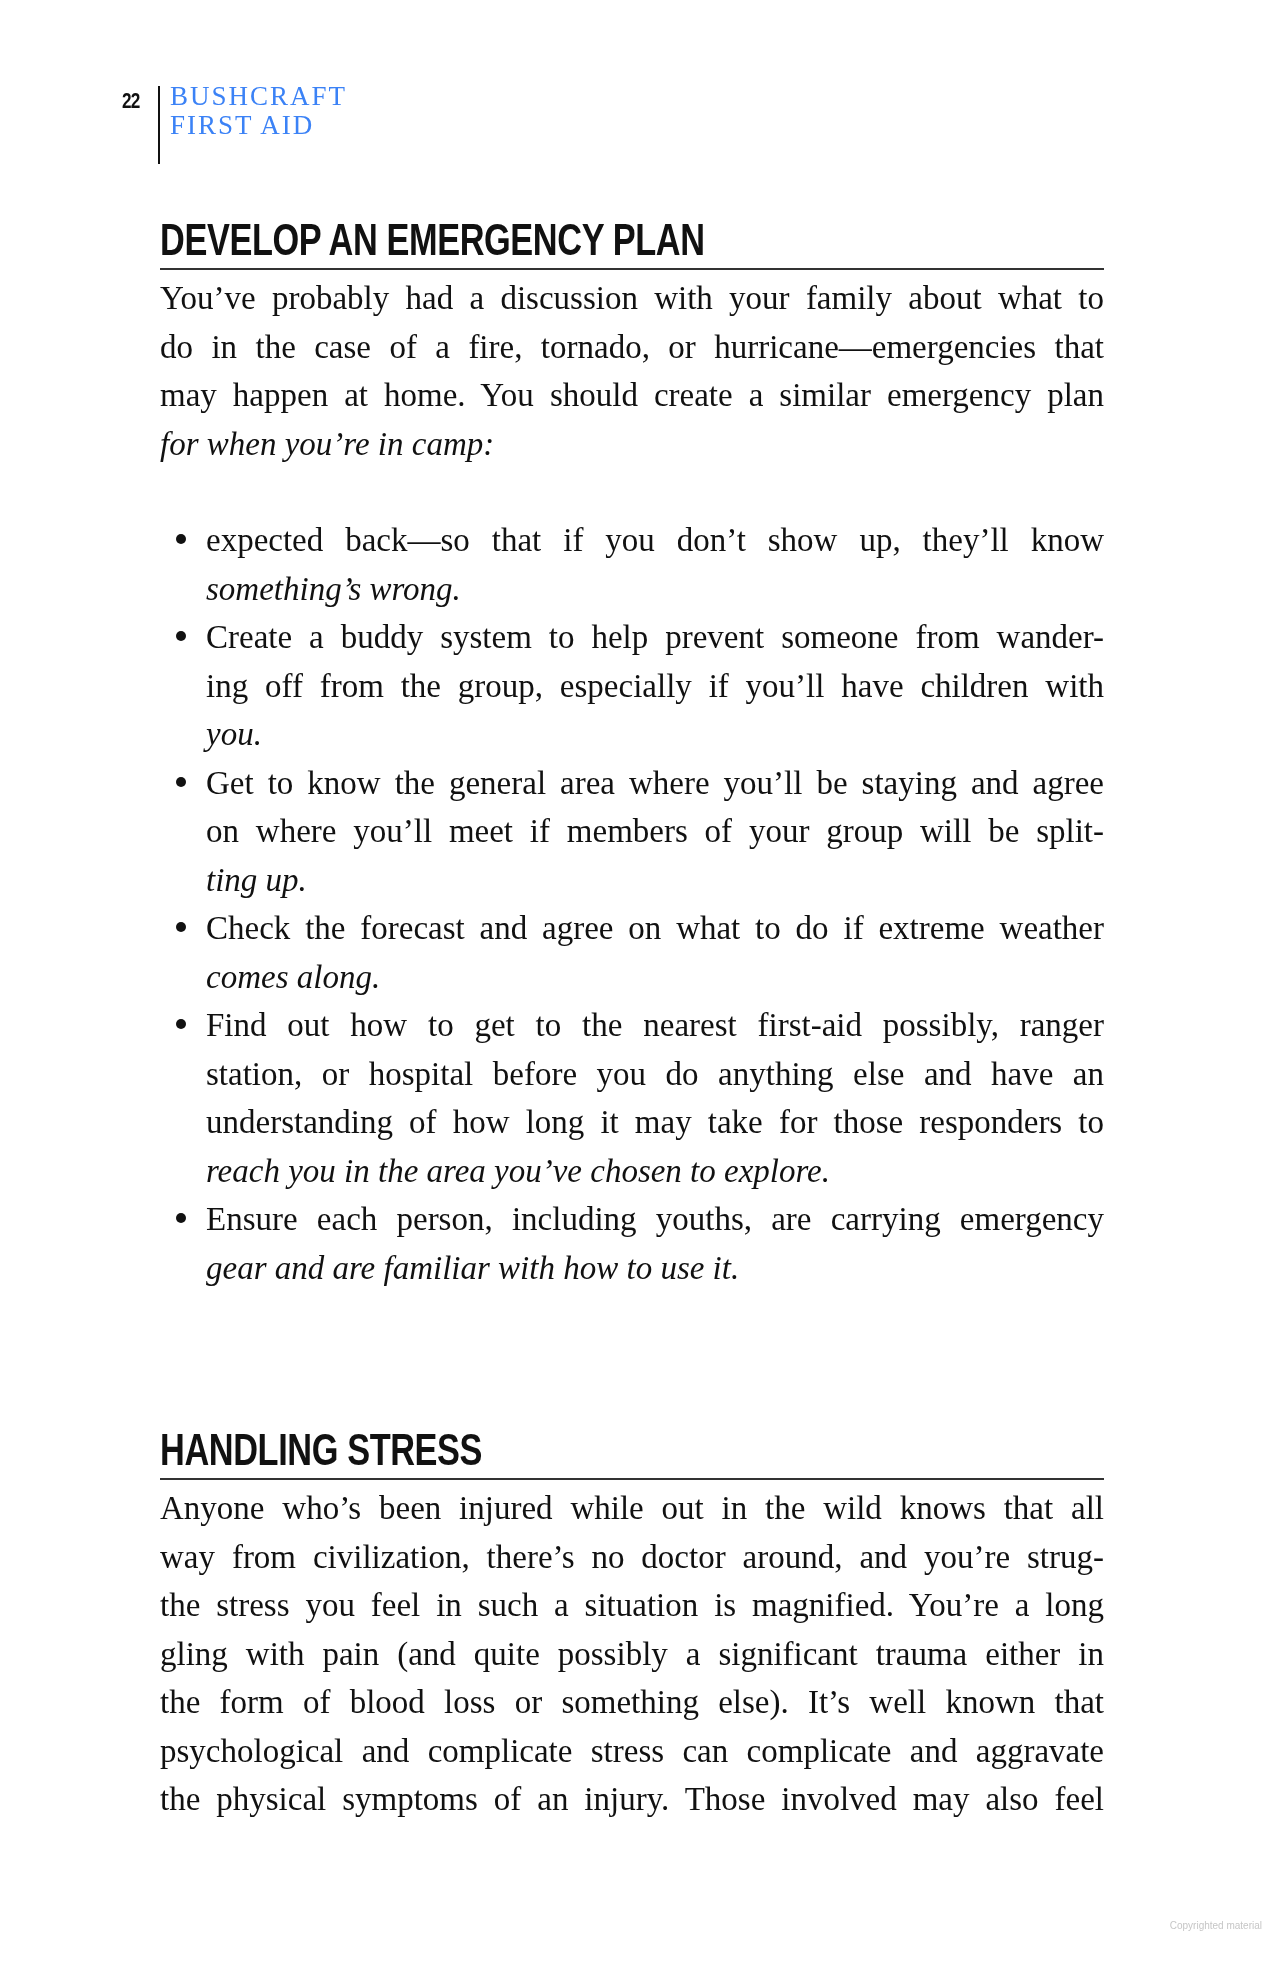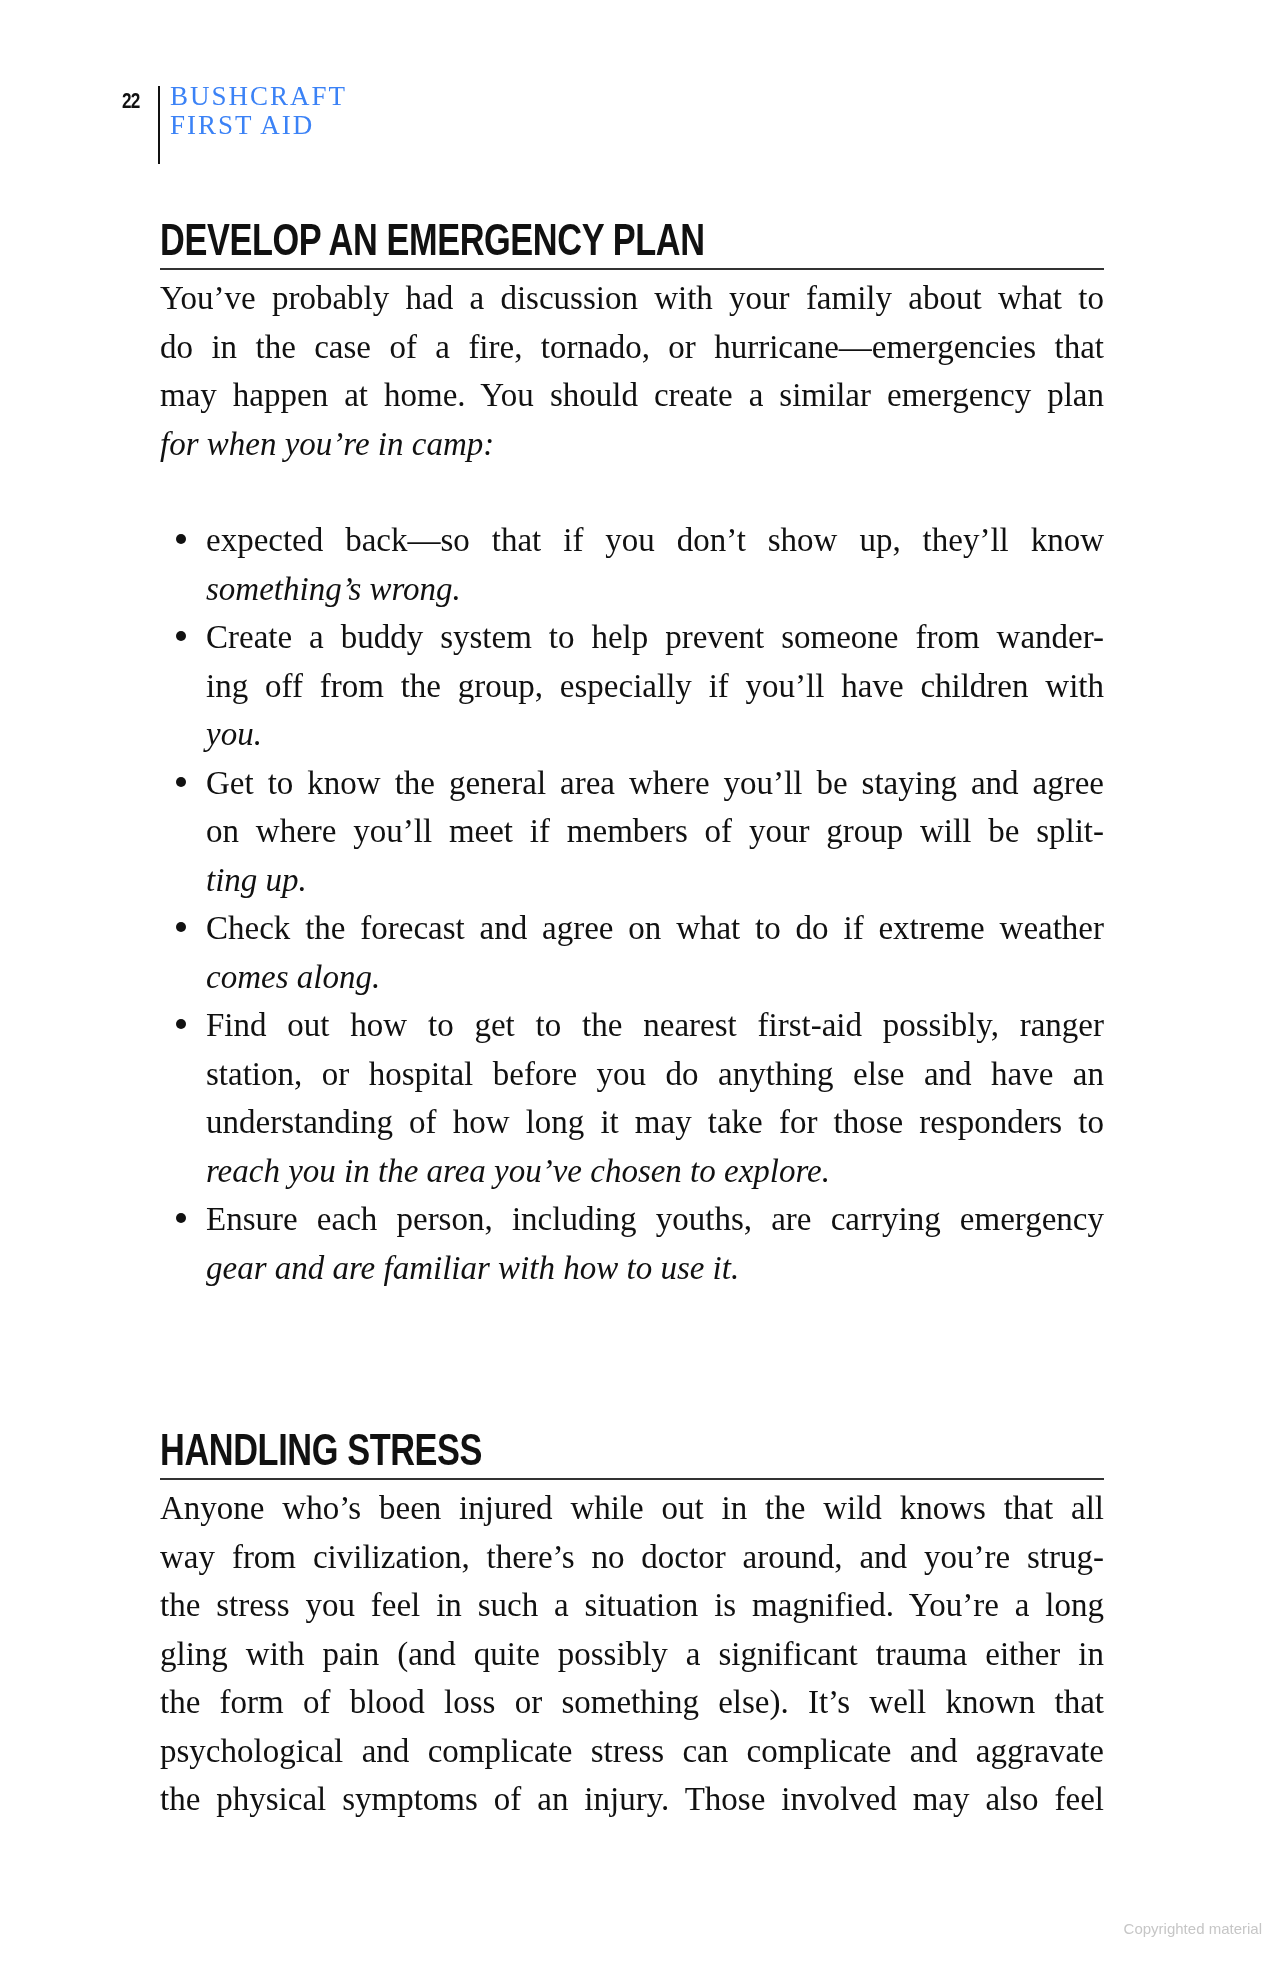--- a/index.html
+++ b/index.html
@@ -10,21 +10,21 @@
   .rh-title { position: absolute; left: 52px; top: 0px; font-family: "Liberation Serif", serif; font-size: 27px; line-height: 29px; letter-spacing: 2px; color: #3b82f6; white-space: pre; }
   .content { position: absolute; left: 160px; width: 944px; }
   .heading { font-family: "Liberation Sans", sans-serif; font-weight: 700; font-size: 44px; line-height: 44px; letter-spacing: -0.5px; transform: scaleX(0.78); transform-origin: left bottom; white-space: nowrap; margin: 0; }
   .heading-rule { height: 2px; background: #333; margin-top: 6px; }
   .body-line { font-family: "Liberation Serif", serif; font-size: 33px; line-height: 48.5px; text-align: justify; text-align-last: justify; white-space: nowrap; overflow: visible; }
   .body-line.last { text-align-last: left; font-style: italic; }
   .line-wrap { height: 48.5px; position: relative; }
   .line-wrap .body-line { position: absolute; left: 0; right: 0; top: 0; white-space: normal; }
   .bullet-item { position: relative; margin-left: 46px; }
   .bullet-dot { position: absolute; left: -30px; top: 18px; width: 10px; height: 10px; border-radius: 50%; background: #111; }
-  .watermark { position: absolute; right: 18px; top: 1920px; font-family: "Liberation Sans", sans-serif; font-size: 15px; color: #c6c6c6; }
+  .watermark { position: absolute; right: 18px; top: 1920px; font-family: "Liberation Sans", sans-serif; font-size: 10px; color: #c6c6c6; }
 </style>
 </head>
 <body>
 
 <div class="running-head">
   <div class="page-num">22</div>
   <div class="rh-rule"></div>
   <div class="rh-title"><span>BUSHCRAFT</span>
 <span>FIRST AID</span></div>
 </div>

